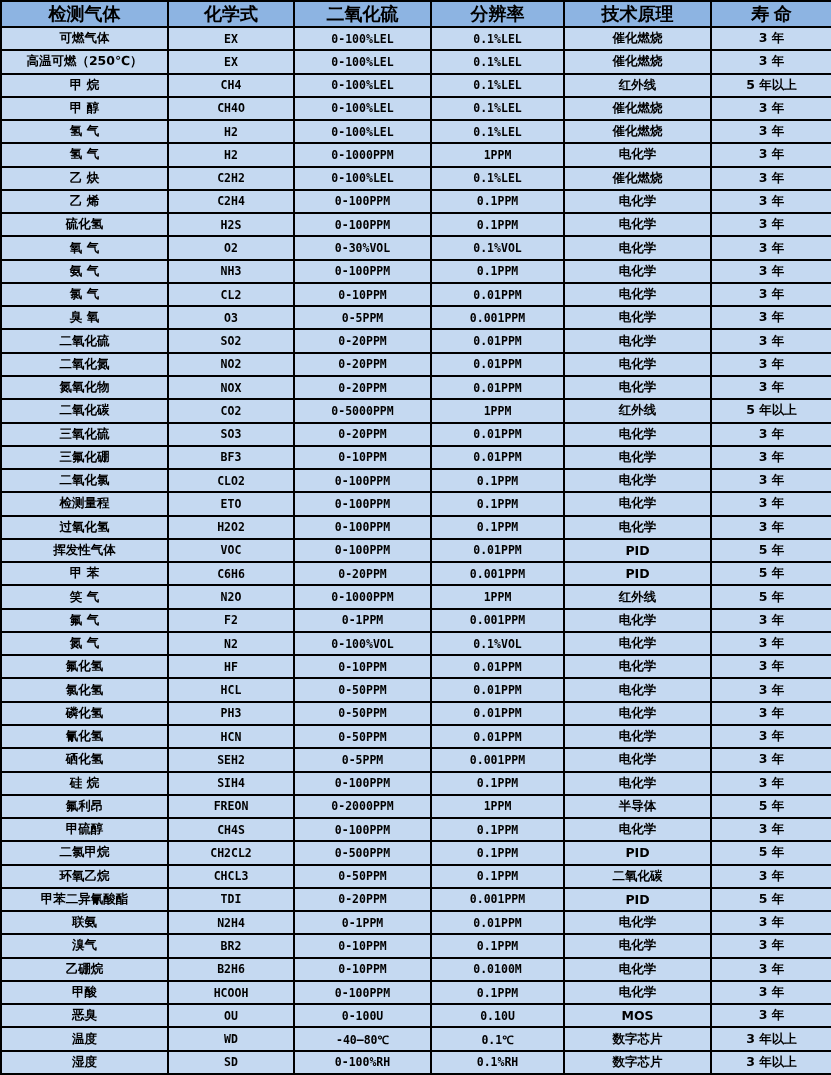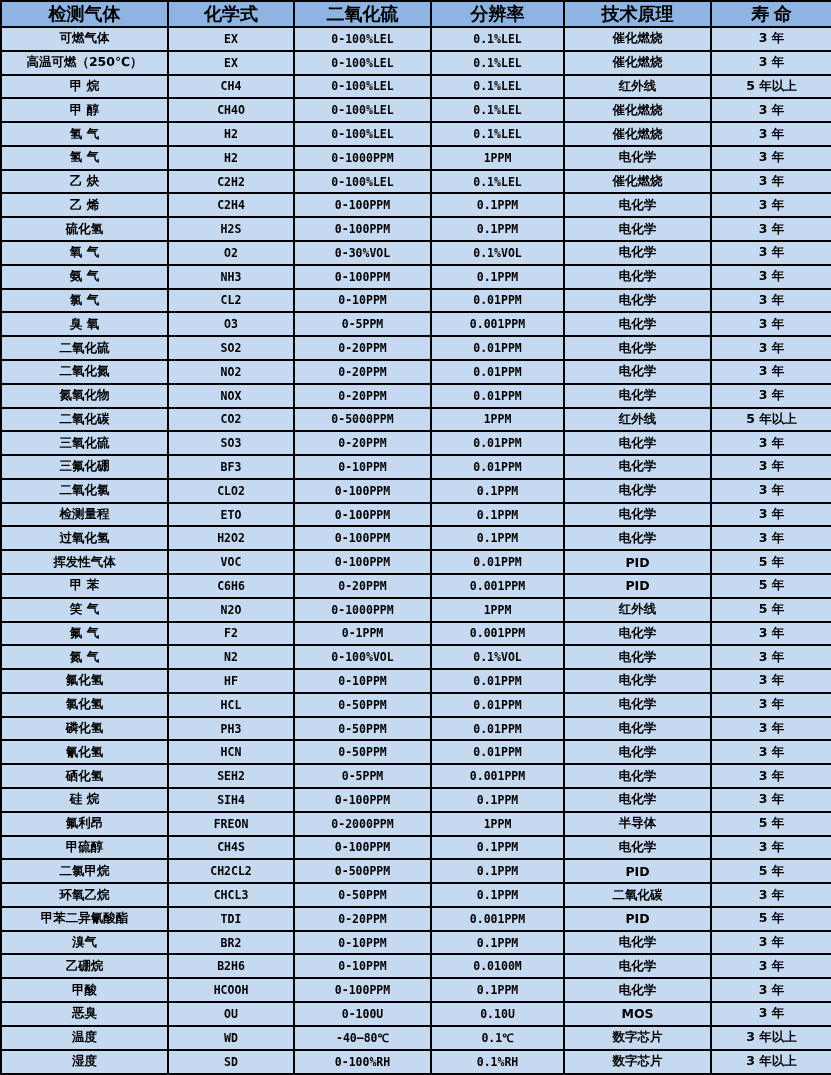--- a/index.html
+++ b/index.html
@@ -371,20 +371,28 @@
       </tr>
       <tr>
         <td>甲苯二异氰酸酯</td>
         <td class="latin">TDI</td>
         <td class="latin">0-20PPM</td>
         <td class="latin">0.001PPM</td>
         <td>PID</td>
         <td>5 年</td>
       </tr>
       <tr>
+        <td>联氨</td>
+        <td class="latin">N2H4</td>
+        <td class="latin">0-1PPM</td>
+        <td class="latin">0.01PPM</td>
+        <td>电化学</td>
+        <td>3 年</td>
+      </tr>
+      <tr>
         <td>溴气</td>
         <td class="latin">BR2</td>
         <td class="latin">0-10PPM</td>
         <td class="latin">0.1PPM</td>
         <td>电化学</td>
         <td>3 年</td>
       </tr>
       <tr>
         <td>乙硼烷</td>
         <td class="latin">B2H6</td>

